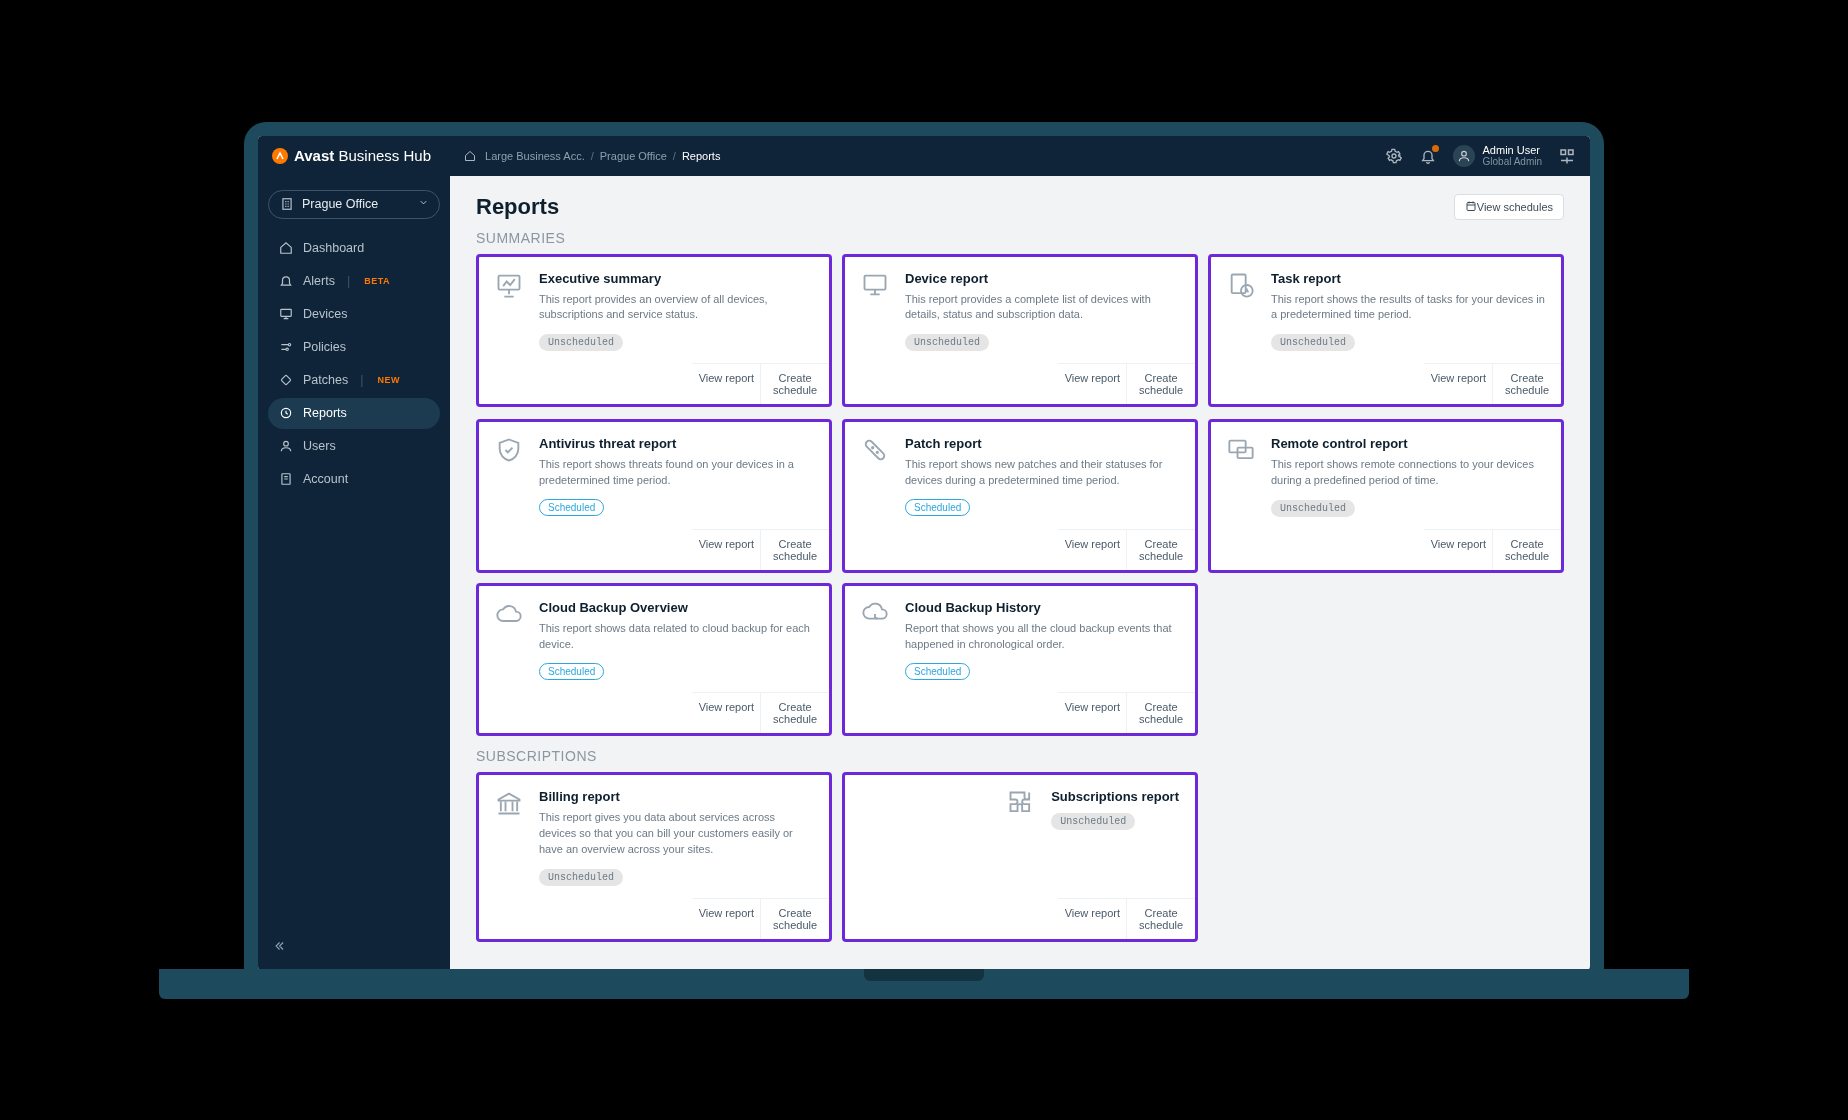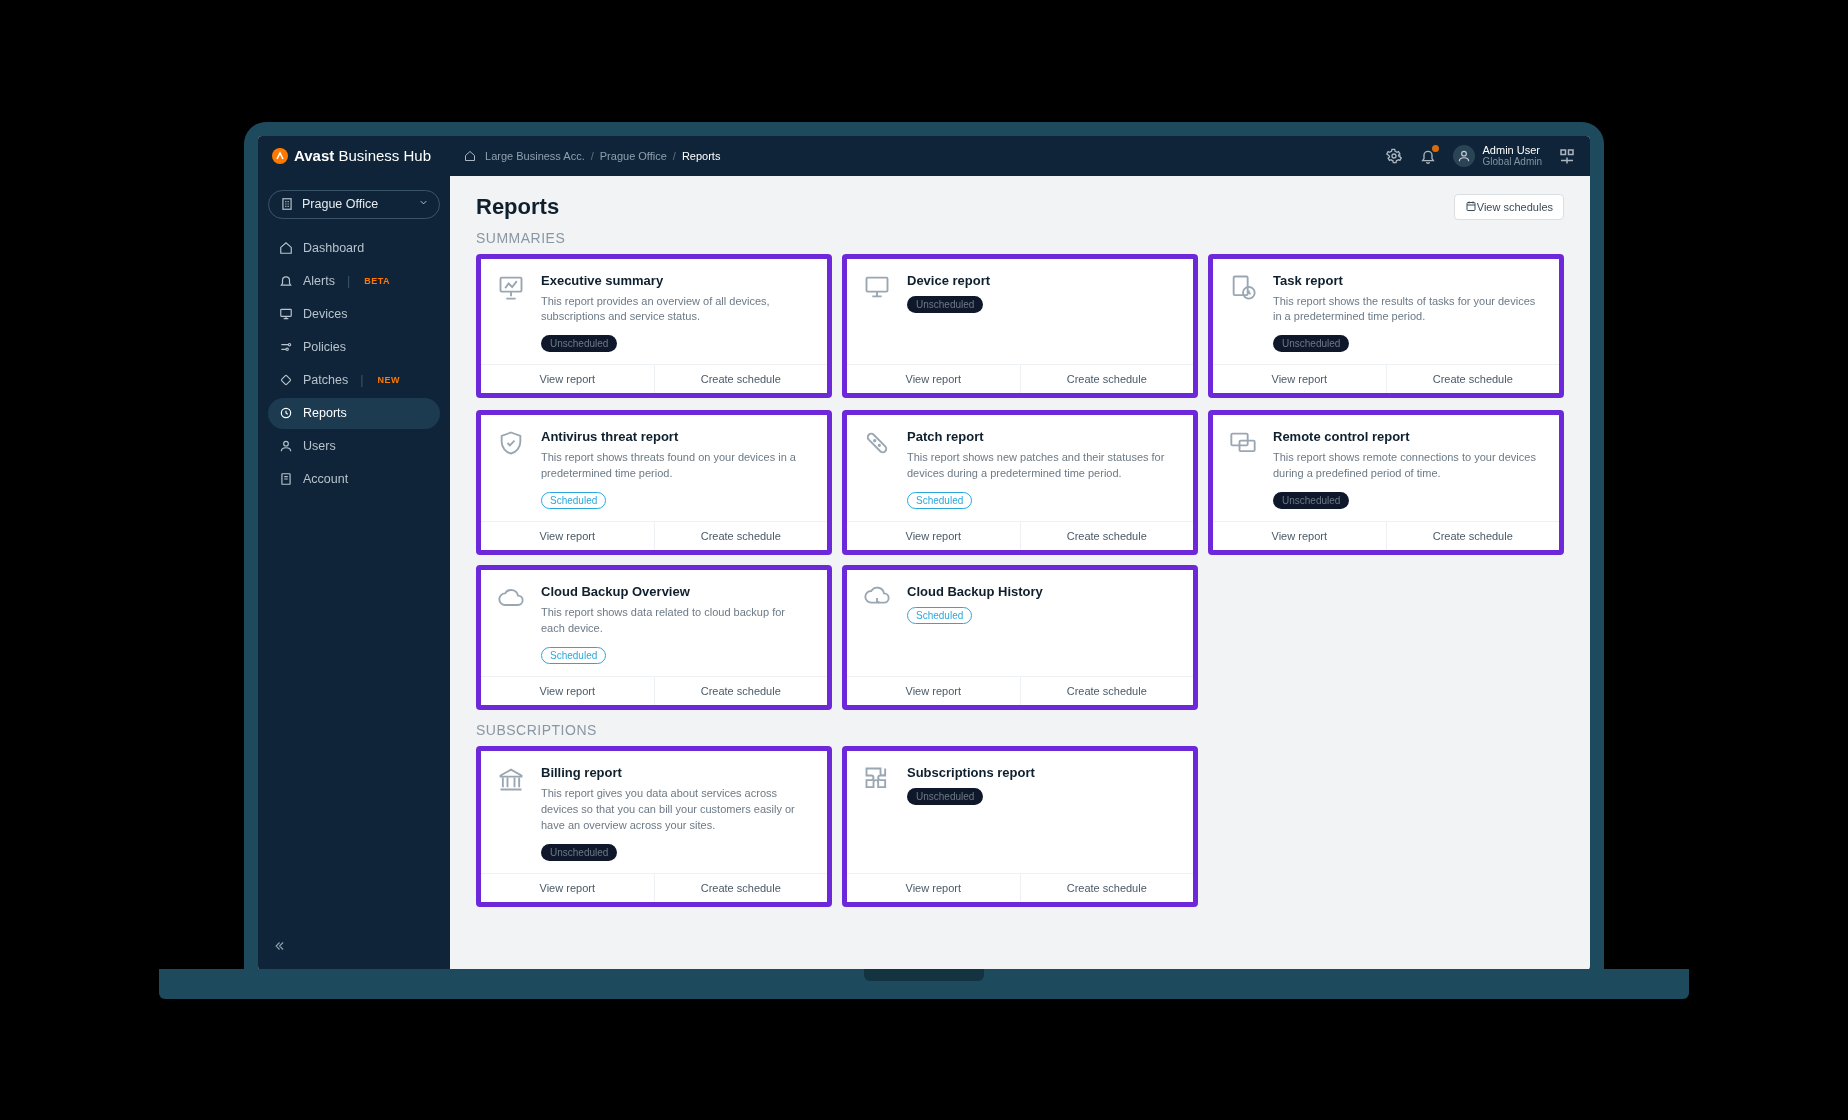--- a/index.html
+++ b/index.html
@@ -134,34 +134,34 @@
     padding:5px 10px; font-size:11px; color:#3b4a57;
     display:flex; align-items:center; cursor:pointer;
   }
 
   .section-label {
     font-size:14px; letter-spacing:.5px; color:#8a97a2;
     margin: 8px 0 8px 0;
   }
   .cards { display:grid; grid-template-columns: repeat(3, 1fr); gap:10px; margin-bottom:12px; }
   .card {
-    background:#fff; border:5px solid #6d28d9; border-radius:4px;
-    display:flex; flex-direction:column; min-height:120px;
+    background:#fff; border:3px solid #6d28d9; border-radius:4px;
+    display:flex; flex-direction:column; min-height:120px;align-items:flex-end;
   }
   .card-body { padding:14px 16px 12px 16px; display:flex; gap:14px; flex:1; }
   .card-icon { width:30px; height:30px; flex-shrink:0; color:#9aa6b1; }
   .card-icon svg { stroke:#9aa6b1; }
   .card-text { flex:1; }
   .card-title { font-size:13px; font-weight:700; color:#0e1f2e; margin-bottom:6px; }
   .card-desc { font-size:11px; color:#6c7a86; line-height:1.45; margin-bottom:8px; }
   .status-pill {
     display:inline-block; font-size:10px; padding:2px 8px; border-radius:10px;
     border:1px solid transparent;
   }
-  .status-pill.unscheduled { background:#0f172a; color:#6c7a86; }
+  .status-pill.unscheduled { background:#e5e5e5; color:#6c7a86;font-family:Liberation Mono, monospace; }
   .status-pill.scheduled  { background:#fff; border-color:#2aa7dd; color:#2aa7dd; }
   .card-foot {
     border-top:1px solid #eef1f4; display:flex;
   }
   .card-action {
     flex:1; text-align:center; font-size:11px; color:#4a5a68;
     padding:8px 0; cursor:pointer;
   }
   .card-action:first-child { border-right:1px solid #eef1f4; }
 </style>
@@ -364,20 +364,21 @@
           </div>
 
           <div class="card">
             <div class="card-body">
               <span class="card-icon"><svg width="28" height="28" viewBox="0 0 24 24" fill="none" stroke-width="1.6">
                       <rect x="3" y="4" width="18" height="12" rx="1"></rect>
                       <path d="M8 20h8M12 16v4"></path>
                     </svg></span>
               <div class="card-text">
                 <div class="card-title">Device report</div>
+                <div class="card-desc">This report provides a complete list of devices with details, status and subscription data.</div>
                 <span class="status-pill unscheduled">Unscheduled</span>
               </div>
             </div>
             <div class="card-foot">
               <div class="card-action">View report</div>
               <div class="card-action">Create schedule</div>
             </div>
           </div>
 
           <div class="card">
@@ -474,20 +475,21 @@
           </div>
 
           <div class="card">
             <div class="card-body">
               <span class="card-icon"><svg width="28" height="28" viewBox="0 0 24 24" fill="none" stroke-width="1.6">
                       <path d="M7 16a5 5 0 010-10 6 6 0 0111 2 4 4 0 010 8H7z"></path>
                       <path d="M12 12v3l2 1"></path>
                     </svg></span>
               <div class="card-text">
                 <div class="card-title">Cloud Backup History</div>
+                <div class="card-desc">Report that shows you all the cloud backup events that happened in chronological order.</div>
                 <span class="status-pill scheduled">Scheduled</span>
               </div>
             </div>
             <div class="card-foot">
               <div class="card-action">View report</div>
               <div class="card-action">Create schedule</div>
             </div>
           </div>
           <div></div>
         </div>

